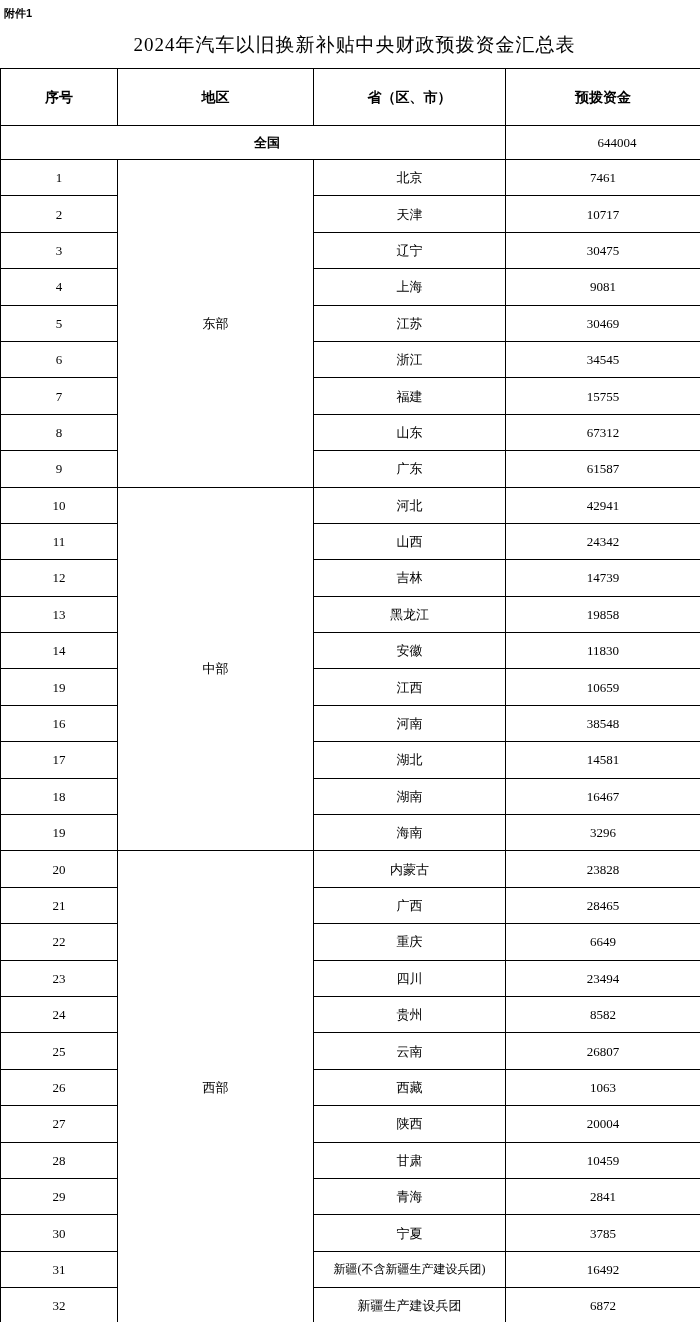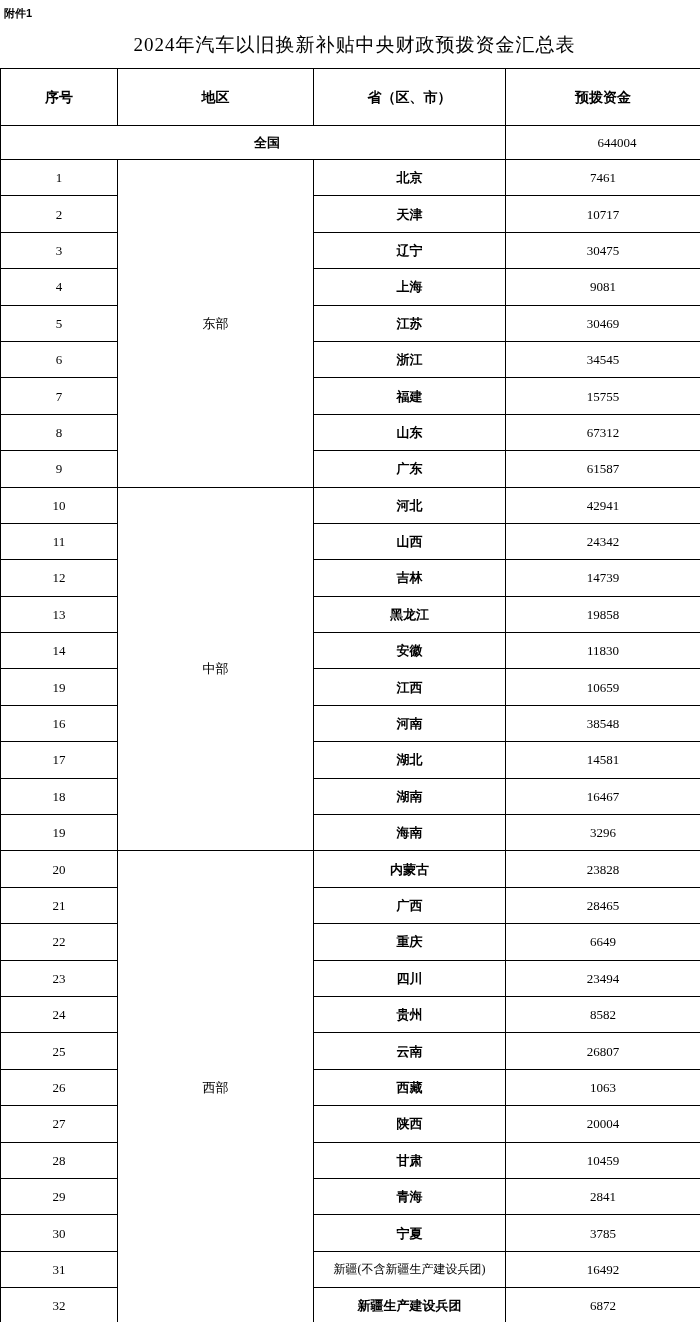--- a/index.html
+++ b/index.html
@@ -72,21 +72,21 @@
   }
   td.idx {
     font-size: 12.5px;
     height: 35.4px;
   }
   td.region {
     font-weight: normal;
     font-size: 14px;
   }
   td.prov {
-    font-weight: bold;
+    font-weight: normal;
     font-size: 13.5px;
   }
   td.prov.small {
     font-size: 12px;
     line-height: 15px;
     font-weight: normal;
   }
   td.amount {
     font-size: 12.5px;
   }

